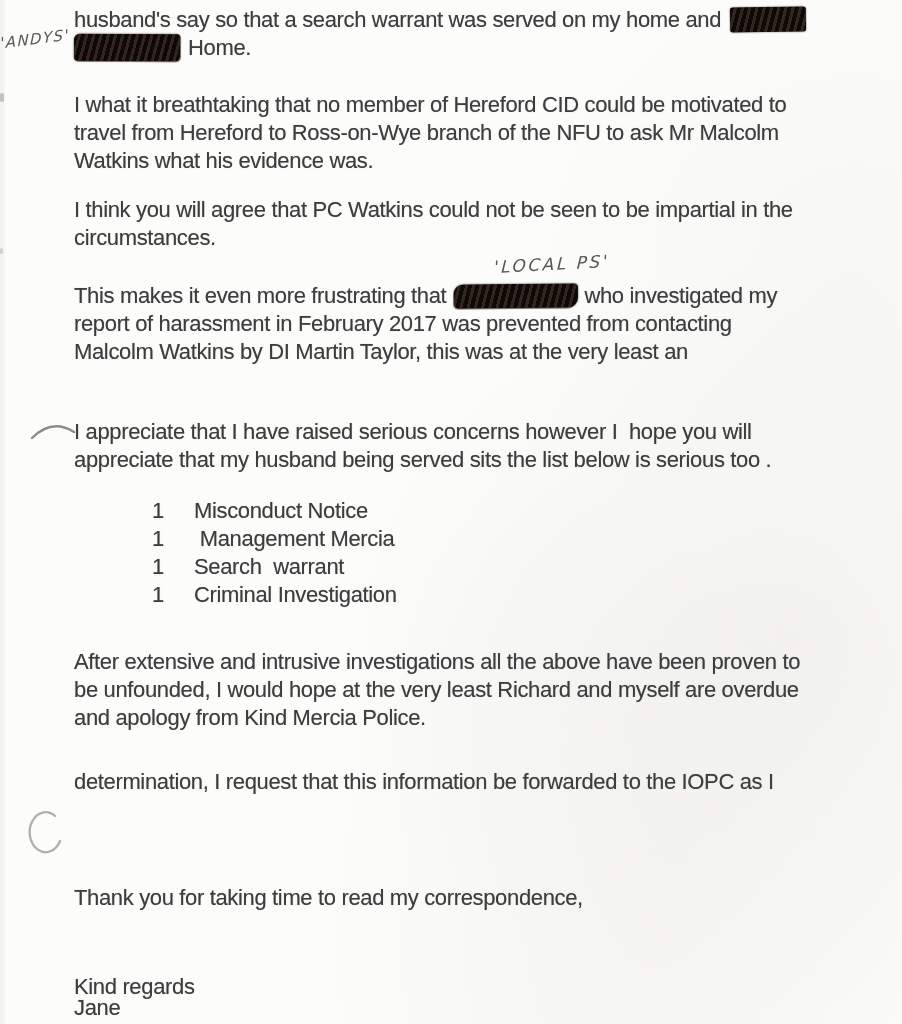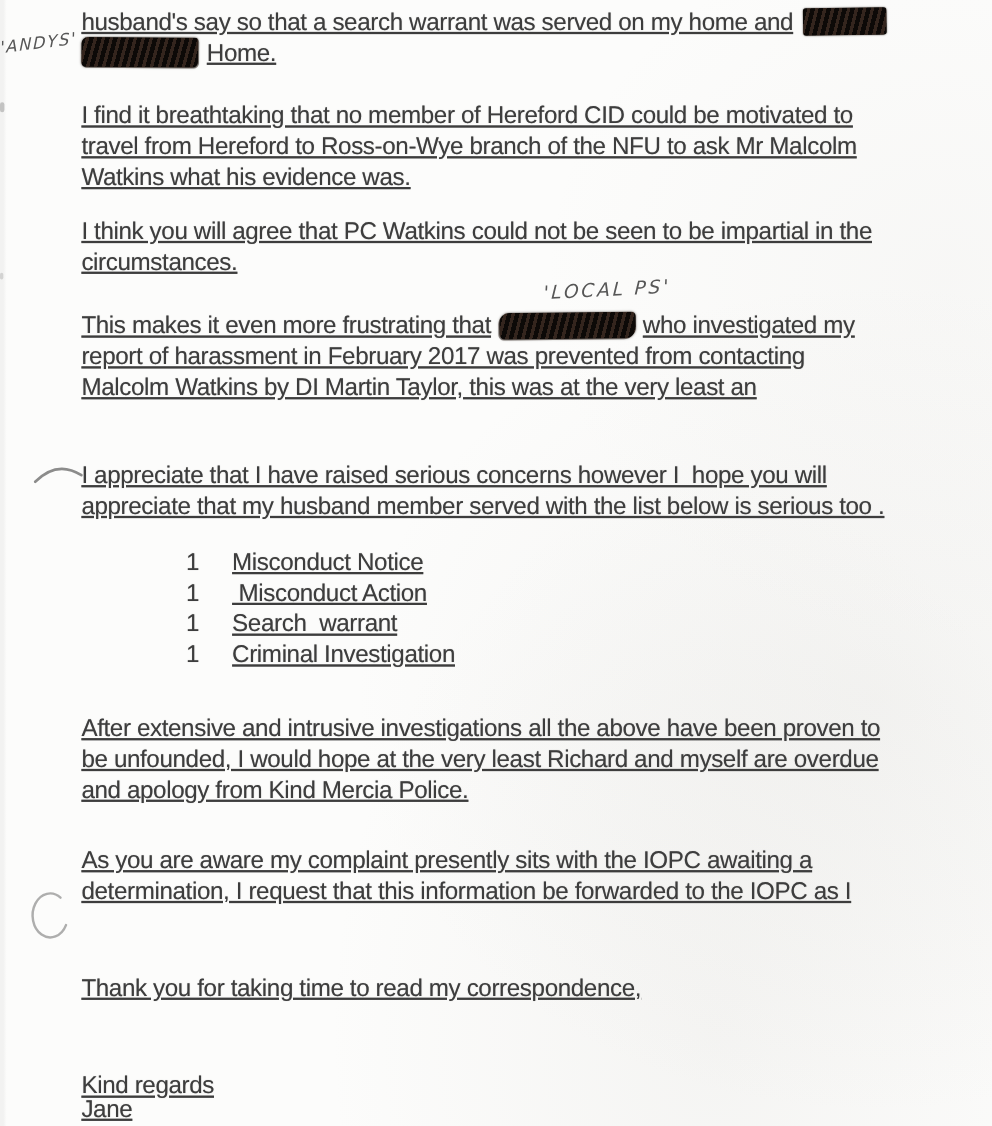--- a/index.html
+++ b/index.html
@@ -15,21 +15,20 @@
       #fcfcfb;
     font-family: "Liberation Sans", sans-serif;
   }
   .line {
     white-space: pre;
     font-size: 22px;
     line-height: 28px;
     letter-spacing: -0.35px;
     color: #3d3d3d;
     text-shadow: 0 0 0.8px rgba(90,90,90,0.55);
-    text-decoration: underline;
   }
   .block { position: absolute; left: 74px; }
   .redact {
     display: inline-block;
     background:
       repeating-linear-gradient(105deg, rgba(12,9,7,0.95) 0 4px, rgba(56,40,32,0.88) 4px 7px),
       #17110d;
     border-radius: 3px;
     box-shadow: 0 0 1.5px rgba(25,18,12,0.85);
   }
@@ -64,56 +63,55 @@
 
 <div class="handwriting" id="hw-andys">'ANDYS'</div>
 <div class="handwriting" id="hw-localps">'LOCAL PS'</div>
 
 <div class="block" style="top:6px">
   <div class="line"><span>husband's say so that a search warrant was served on my home and</span><span class="redact" id="redact-1"></span></div>
   <div class="line"><span class="redact" id="redact-2"></span><span>Home.</span></div>
 </div>
 
 <div class="block" style="top:91px">
-  <div class="line">I find it breathtaking that no member of Hereford CID could be motivated to</div>
+  <div class="line">I what it breathtaking that no member of Hereford CID could be motivated to</div>
   <div class="line">travel from Hereford to Ross-on-Wye branch of the NFU to ask Mr Malcolm</div>
   <div class="line">Watkins what his evidence was.</div>
 </div>
 
 <div class="block" style="top:196px">
   <div class="line">I think you will agree that PC Watkins could not be seen to be impartial in the</div>
   <div class="line">circumstances.</div>
 </div>
 
 <div class="block" style="top:282px">
   <div class="line"><span>This makes it even more frustrating that</span><span class="redact" id="redact-3"></span><span>who investigated my</span></div>
   <div class="line">report of harassment in February 2017 was prevented from contacting</div>
   <div class="line">Malcolm Watkins by DI Martin Taylor, this was at the very least an</div>
 </div>
 
 <div class="block" style="top:418px">
   <div class="line">I appreciate that I have raised serious concerns however I  hope you will</div>
-  <div class="line">appreciate that my husband member served with the list below is serious too .</div>
+  <div class="line">appreciate that my husband being served sits the list below is serious too .</div>
 </div>
 
-<div class="block" style="top:497px; left:169px">
+<div class="block" style="top:497px; left:152px">
   <div class="line"><span class="num">1</span><span>Misconduct Notice</span></div>
-  <div class="line"><span class="num">1</span><span> Misconduct Action</span></div>
+  <div class="line"><span class="num">1</span><span> Management Mercia</span></div>
   <div class="line"><span class="num">1</span><span>Search  warrant</span></div>
   <div class="line"><span class="num">1</span><span>Criminal Investigation</span></div>
 </div>
 
 <div class="block" style="top:648px">
   <div class="line">After extensive and intrusive investigations all the above have been proven to</div>
   <div class="line">be unfounded, I would hope at the very least Richard and myself are overdue</div>
   <div class="line">and apology from Kind Mercia Police.</div>
 </div>
 
 <div class="block" style="top:768px">
-  <div class="line">As you are aware my complaint presently sits with the IOPC awaiting a</div>
   <div class="line">determination, I request that this information be forwarded to the IOPC as I</div>
 </div>
 
 <div class="block line" style="top:884px">Thank you for taking time to read my correspondence,</div>
 <div class="block line" style="top:973px">Kind regards</div>
 <div class="block line" style="top:994px">Jane</div>
 
 <svg class="penmark" style="left:29px; top:417px" width="50" height="26">
   <path d="M3,21 Q23,1 45,15" fill="none" stroke="#6f6f6f" stroke-width="2.4" stroke-linecap="round" opacity="0.8"></path>
 </svg>

